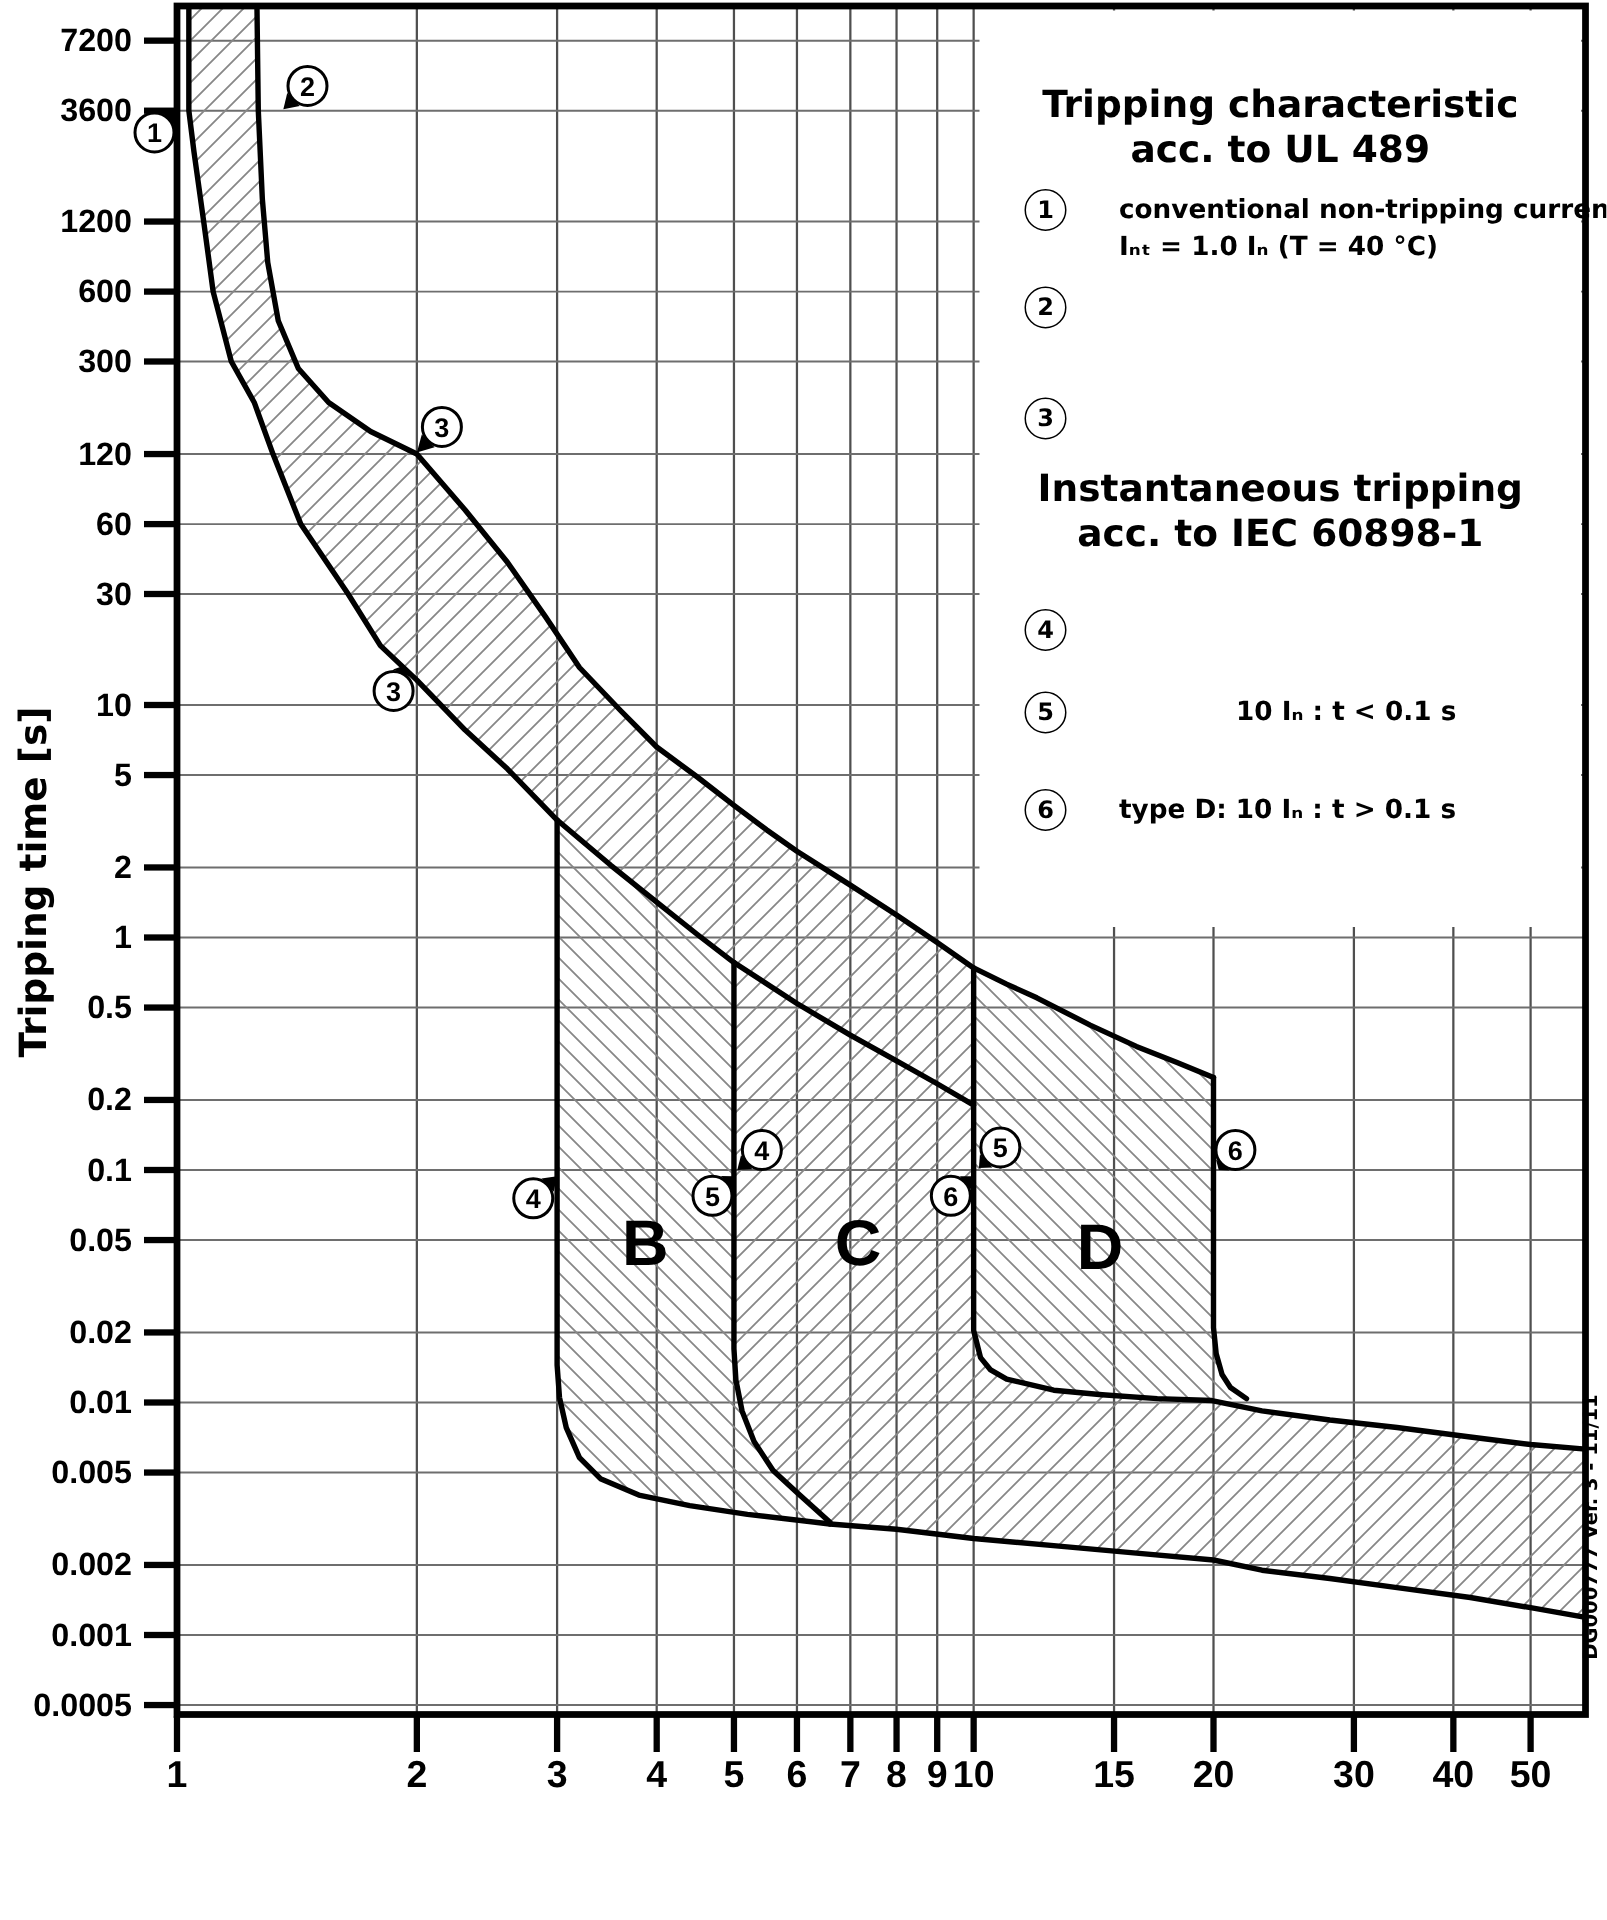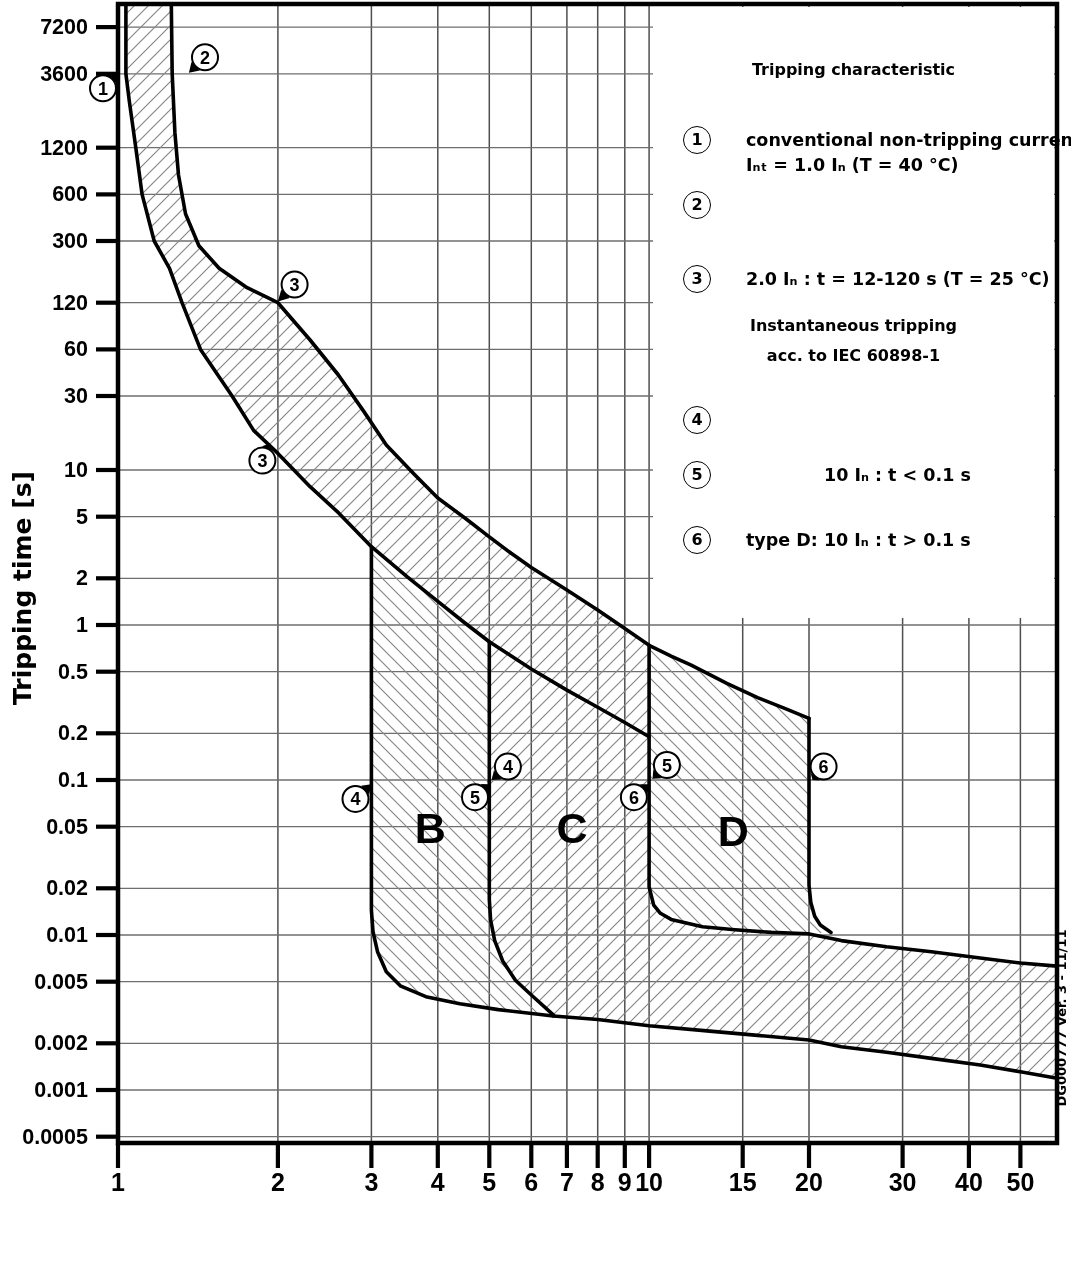--- a/index.html
+++ b/index.html
@@ -7,21 +7,21 @@
          font-family:"Liberation Sans",sans-serif;color:#000;}
   #chart-svg{position:absolute;left:0;top:0;}
   .y-title{position:absolute;left:22px;top:588px;transform:translate(-50%,-50%) rotate(-90deg);
            font-size:25px;font-weight:bold;white-space:nowrap;font-family:"DejaVu Sans",sans-serif;}
   .x-title{position:absolute;left:592px;top:1308px;transform:translate(-50%,-50%);
            font-size:26px;font-weight:bold;font-family:"DejaVu Sans",sans-serif;}
   .doc-ref{position:absolute;left:1061px;top:1018px;transform:translate(-50%,-50%) rotate(-90deg);
            font-size:13px;font-weight:bold;white-space:nowrap;font-family:"DejaVu Sans",sans-serif;}
   .legend{position:absolute;left:653px;top:7px;width:401px;height:611px;background:#ffffff;
           font-family:"DejaVu Sans",sans-serif;font-weight:bold;}
-  .lg-title{position:absolute;left:0;width:100%;text-align:center;font-size:16px;line-height:30px;}
+  .lg-title{position:absolute;left:0;width:100%;text-align:center;font-size:25px;line-height:30px;}
   .lg-item{position:absolute;left:30px;white-space:nowrap;}
   .lg-num{position:absolute;left:0;top:1px;width:26px;height:26px;border:1.8px solid #000;
           border-radius:50%;text-align:center;line-height:26px;font-size:16px;background:#fff;}
   .lg-text{margin-left:63px;font-size:17.5px;line-height:25px;padding-top:3px;}
   .lg-iec .l2{padding-left:78px;}
 </style>
 </head>
 <body>
 
 <div class="stage">
@@ -216,37 +216,35 @@
       </g>
     </svg>
 
   <div class="y-title">Tripping time [s]</div>
   <div class="x-title">I / Iₙ</div>
   <div class="doc-ref">DG000777 Ver. 3 - 11/11</div>
 
   <div class="legend">
     <div class="lg-title" style="top:48px">
       <div>Tripping characteristic</div>
+      <div>acc. to UL 489</div>
     </div>
 
     <div class="lg-item" style="top:118px">
       <span class="lg-num">1</span>
       <div class="lg-text">
         <div>conventional non-tripping current</div>
         <div>Iₙₜ  = 1.0 Iₙ   (T = 40 °C)</div>
       </div>
     </div>
     <div class="lg-item" style="top:183px">
       <span class="lg-num">2</span>
     </div>
     <div class="lg-item" style="top:257px">
       <span class="lg-num">3</span>
-      <div class="lg-text">
-        <div>2.0 Iₙ :  t = 12-120 s (T = 25 °C)</div>
-      </div>
     </div>
 
     <div class="lg-title" style="top:304px">
       <div>Instantaneous tripping</div>
       <div>acc. to IEC 60898-1</div>
     </div>
 
     <div class="lg-item lg-iec" style="top:398px">
       <span class="lg-num">4</span>
     </div>

